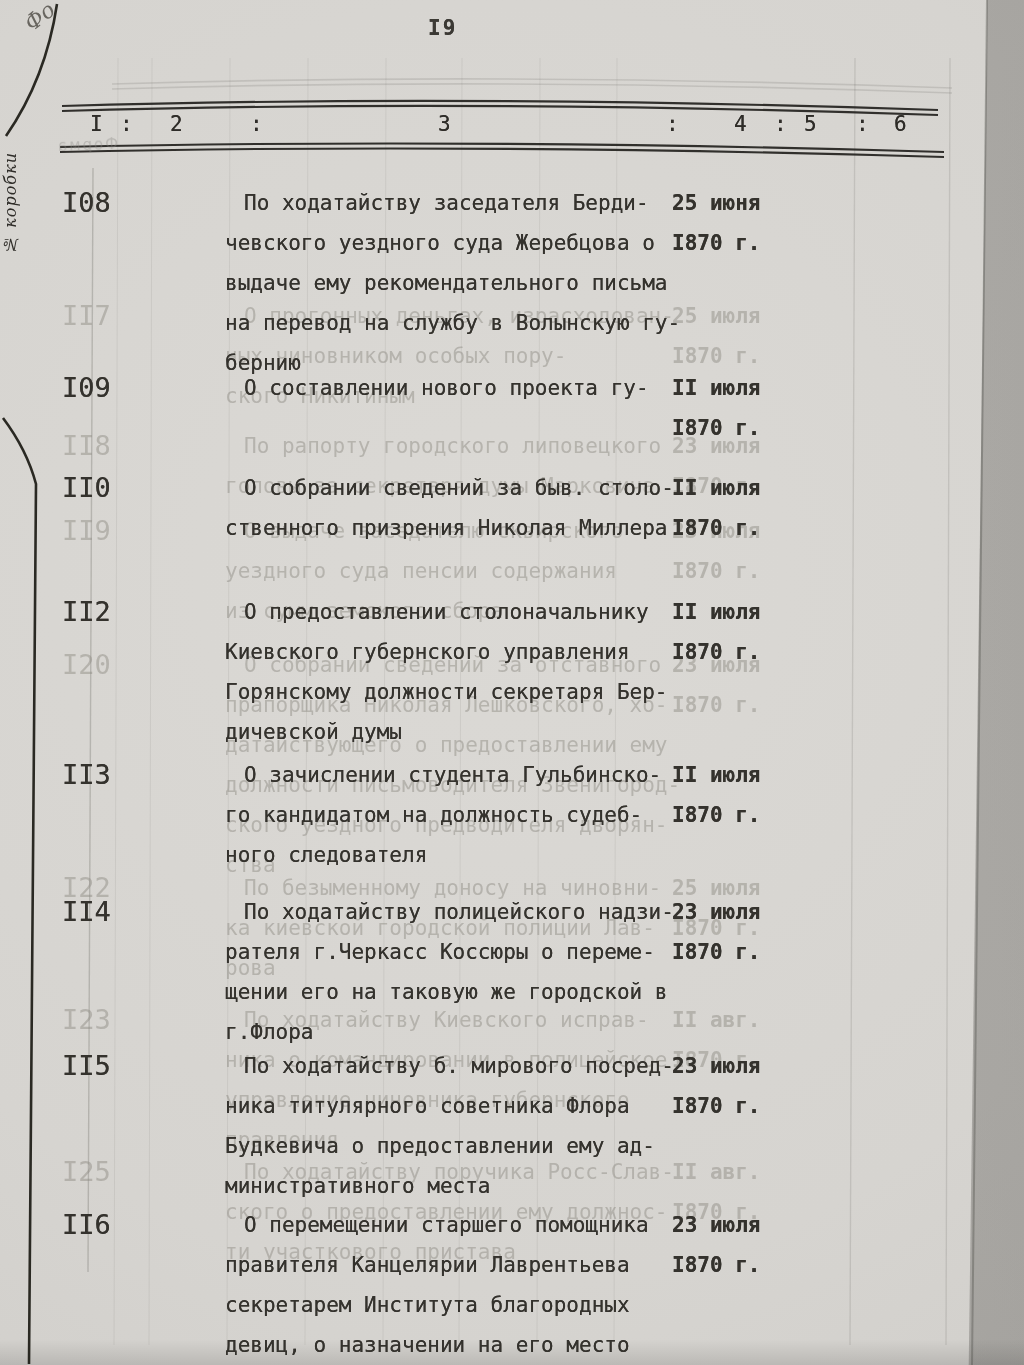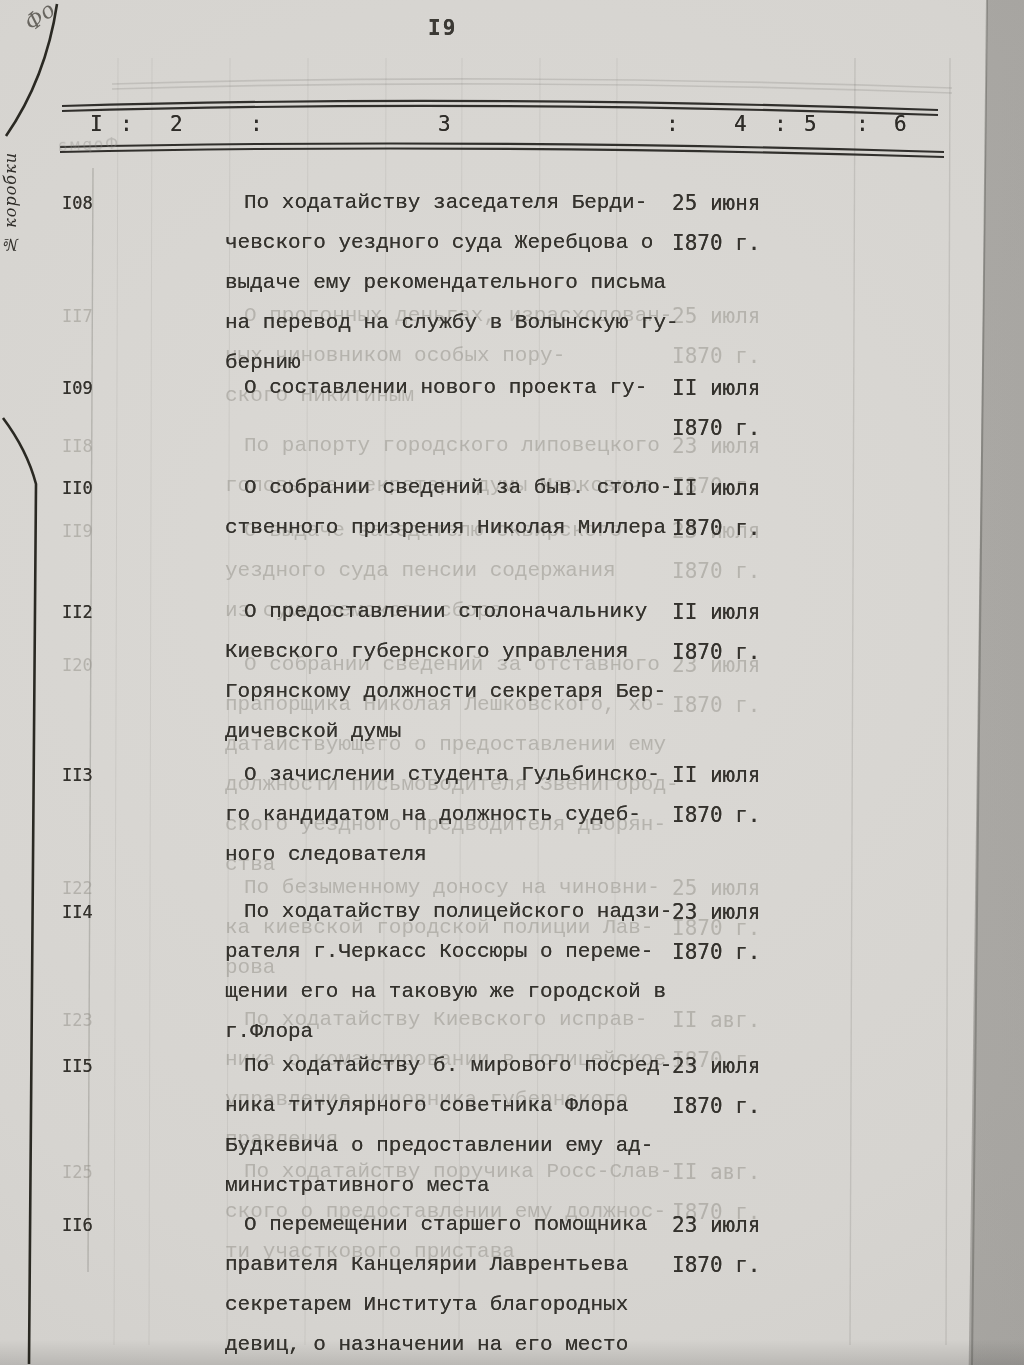--- a/index.html
+++ b/index.html
@@ -37,27 +37,27 @@
     position:absolute;left:56px;top:136px;z-index:2;
     transform:scaleX(-1) rotate(2deg);
     font-family:"DejaVu Sans", sans-serif;font-size:15px;letter-spacing:2px;
     color:#8e8c88;opacity:.4;filter:blur(.4px);
   }
   .header-row span{
     position:absolute;top:112px;font-size:21px;color:#2e2c28;z-index:3;
     text-shadow:0 0 .5px rgba(40,38,34,.8);
   }
   .entry{position:absolute;left:0;width:1024px;z-index:3;}
-  .entry .num{position:absolute;left:62px;top:0;font-size:17px;line-height:40px;
+  .entry .num{position:absolute;left:62px;top:0;font-size:27px;line-height:40px;
     text-shadow:0 0 .5px rgba(40,38,34,.8);}
   .entry .desc{position:absolute;left:225px;top:0;width:470px;}
   .entry .desc div{font-size:21px;line-height:40px;white-space:pre;
-    text-shadow:0 0 .5px rgba(40,38,34,.8);font-family:Liberation Mono, monospace;}
+    text-shadow:0 0 .5px rgba(40,38,34,.8);}
   .entry .desc div.first{text-indent:19px;}
-  .entry .date{position:absolute;left:672px;top:0;width:150px;}
+  .entry .date{position:absolute;left:672px;top:0;width:150px;font-weight:bold;}
   .entry .date div{font-size:21px;line-height:40px;white-space:pre;
     text-shadow:0 0 .5px rgba(40,38,34,.8);}
   .entry.ghost{z-index:2;opacity:.48;color:#8f8c85;filter:blur(.7px);}
   .entry.ghost .num,.entry.ghost .desc div,.entry.ghost .date div{text-shadow:none;}
 </style>
 </head>
 <body>
 
 <div class="page">
 

